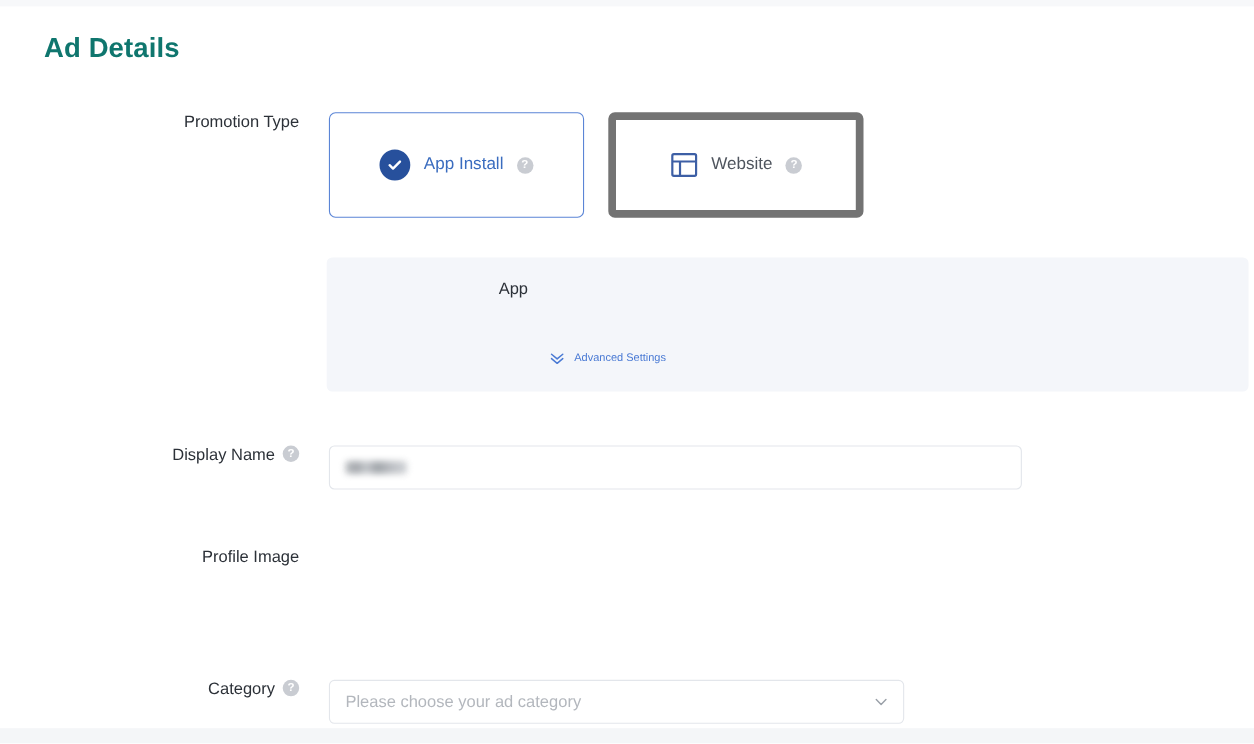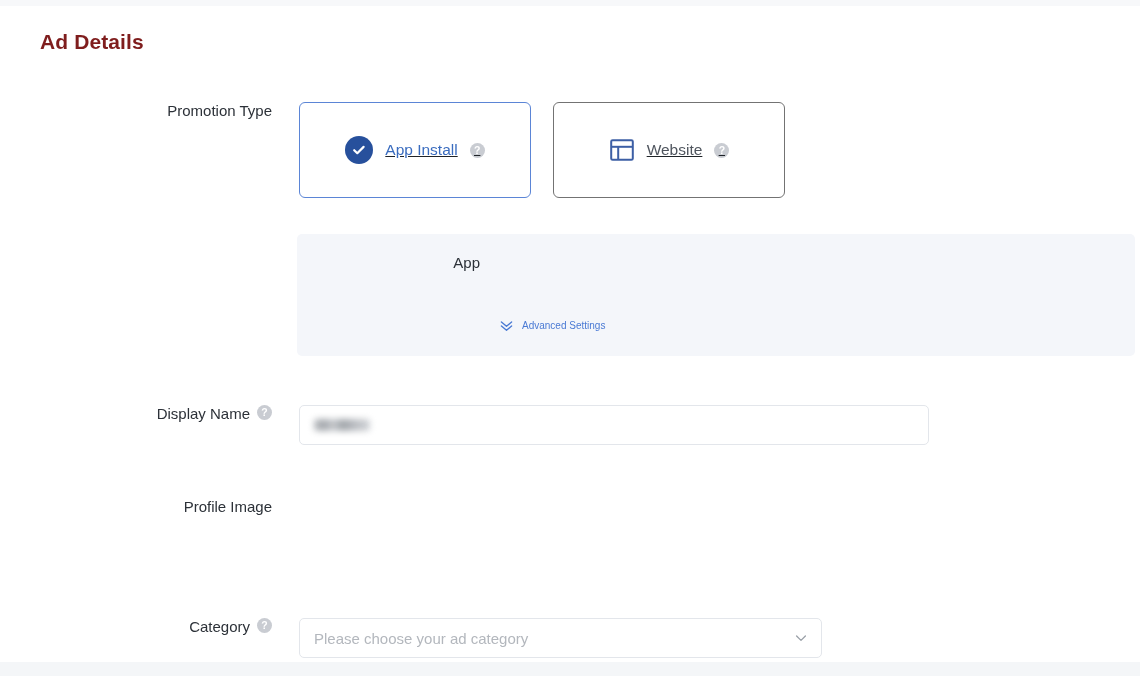--- a/index.html
+++ b/index.html
@@ -36,23 +36,23 @@
     width: 1140px;
     height: 656px;
     background: #ffffff;
   }
 
   
   .page-title {
     position: absolute;
     left: 40px;
     top: 24px;
-    font-size: 21px;
+    font-size: 25px;
     font-weight: 600;
-    color: #7f1d1d;
+    color: #0f766e;
     letter-spacing: .1px;
   }
 
   
   .row {
     position: absolute;
     display: flex;
     align-items: flex-start;
   }
   .row-label {
@@ -98,27 +98,26 @@
     width: 232px;
     height: 96px;
     box-sizing: border-box;
     border-radius: 6px;
     background: #ffffff;
     display: flex;
     align-items: center;
     justify-content: center;
     gap: 12px;
     cursor: pointer;
-    text-decoration: underline;
   }
   .promo-card.selected {
     border: 1.6px solid #5b85d6;
   }
   .promo-card.unselected {
-    border: 1px solid #737373;
+    border: 7px solid #737373;
   }
   .card-label {
     font-size: 15.5px;
   }
   .promo-card.selected .card-label { color: #3a6cbf; }
   .promo-card.unselected .card-label { color: #4f555e; }
 
   
   .check-circle {
     width: 28px; height: 28px;

